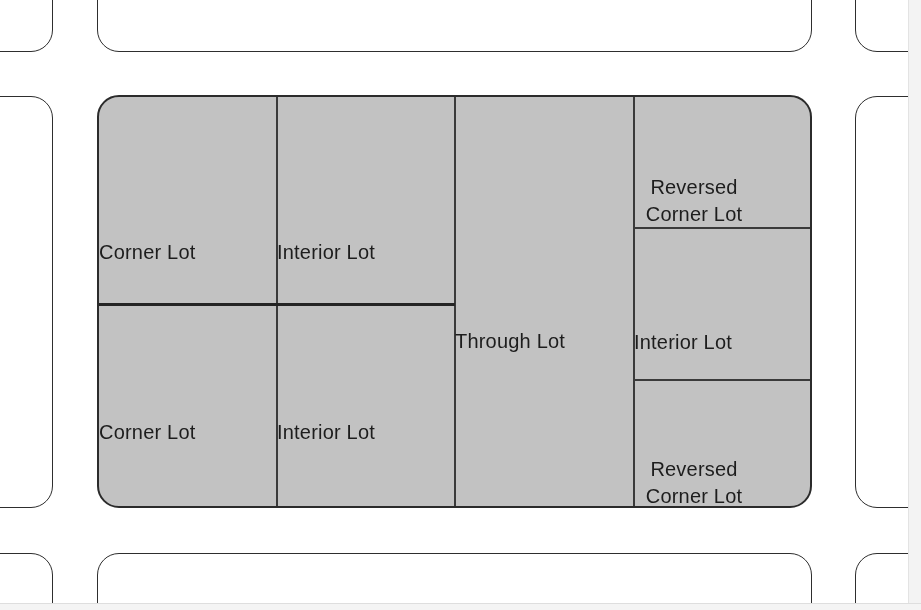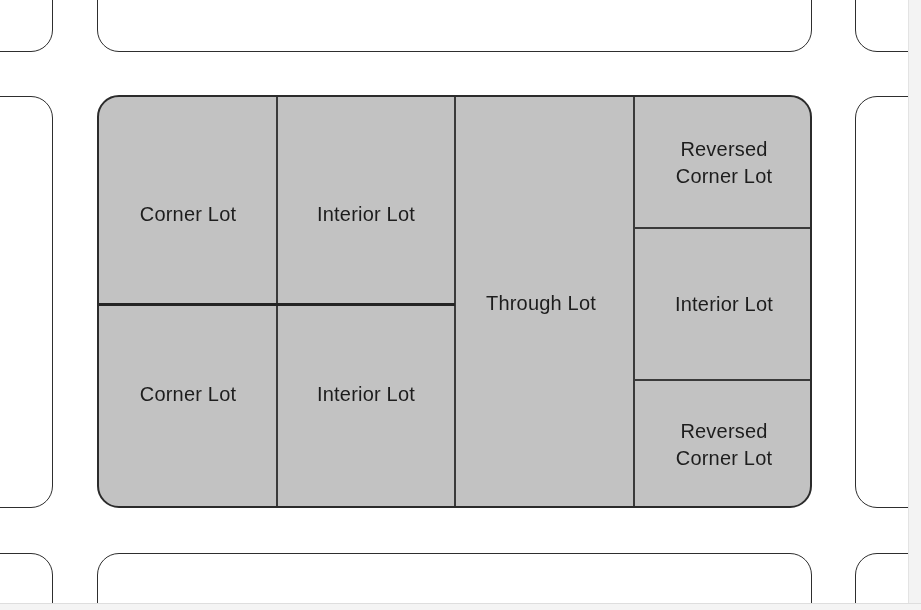--- a/index.html
+++ b/index.html
@@ -20,22 +20,22 @@
     position:absolute;left:97px;top:95px;width:715px;height:413px;
     background:#c2c2c2;border:2px solid #2b2b2b;border-radius:22px;
     box-sizing:border-box;overflow:hidden;
   }
   .v-div{position:absolute;top:0;bottom:0;width:1.5px;background:#3a3a3a;}
   .h-div{position:absolute;background:#3a3a3a;height:1.8px;}
   .h-div.mid{left:0;width:356px;top:206px;height:2.5px;background:#242424;}
   .h-div.r1{left:534px;right:0;top:130px;}
   .h-div.r2{left:534px;right:0;top:282px;}
   .cell{
-    position:absolute;display:flex;align-items:center;justify-content:center;
-    box-sizing:border-box;text-align:center;
+    position:absolute;display:flex;align-items:center;
+    box-sizing:border-box;text-align:center;margin-top:38px;
   }
   .cell .lbl{
     font-size:20px;line-height:1.35;letter-spacing:0.2px;color:#1d1d1d;
   }
   .cell .lbl.wrap{max-width:120px;}
   .pull-down{padding-top:26px;}
   .pull-up{padding-bottom:26px;}
   
   .edge-right{
     position:absolute;left:908px;top:0;width:13px;height:610px;

